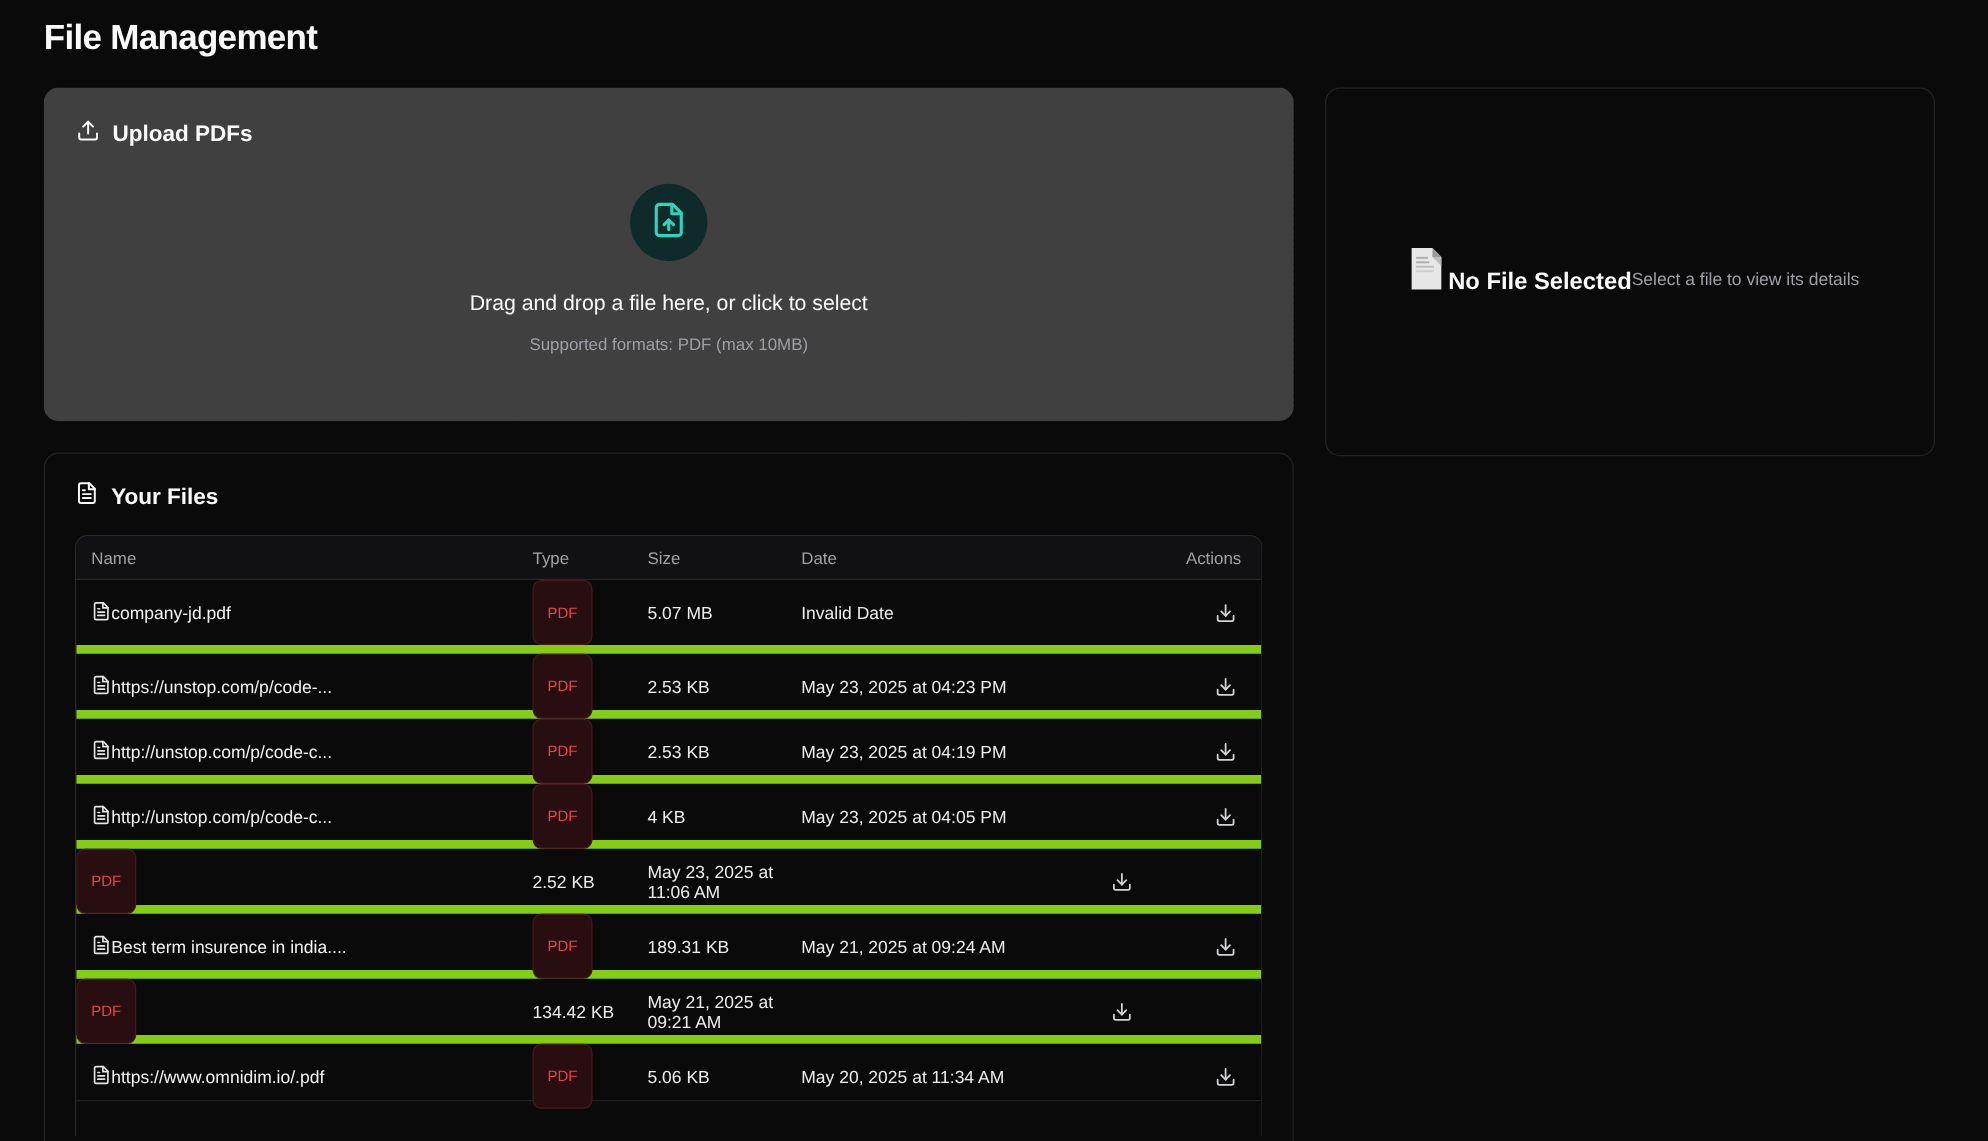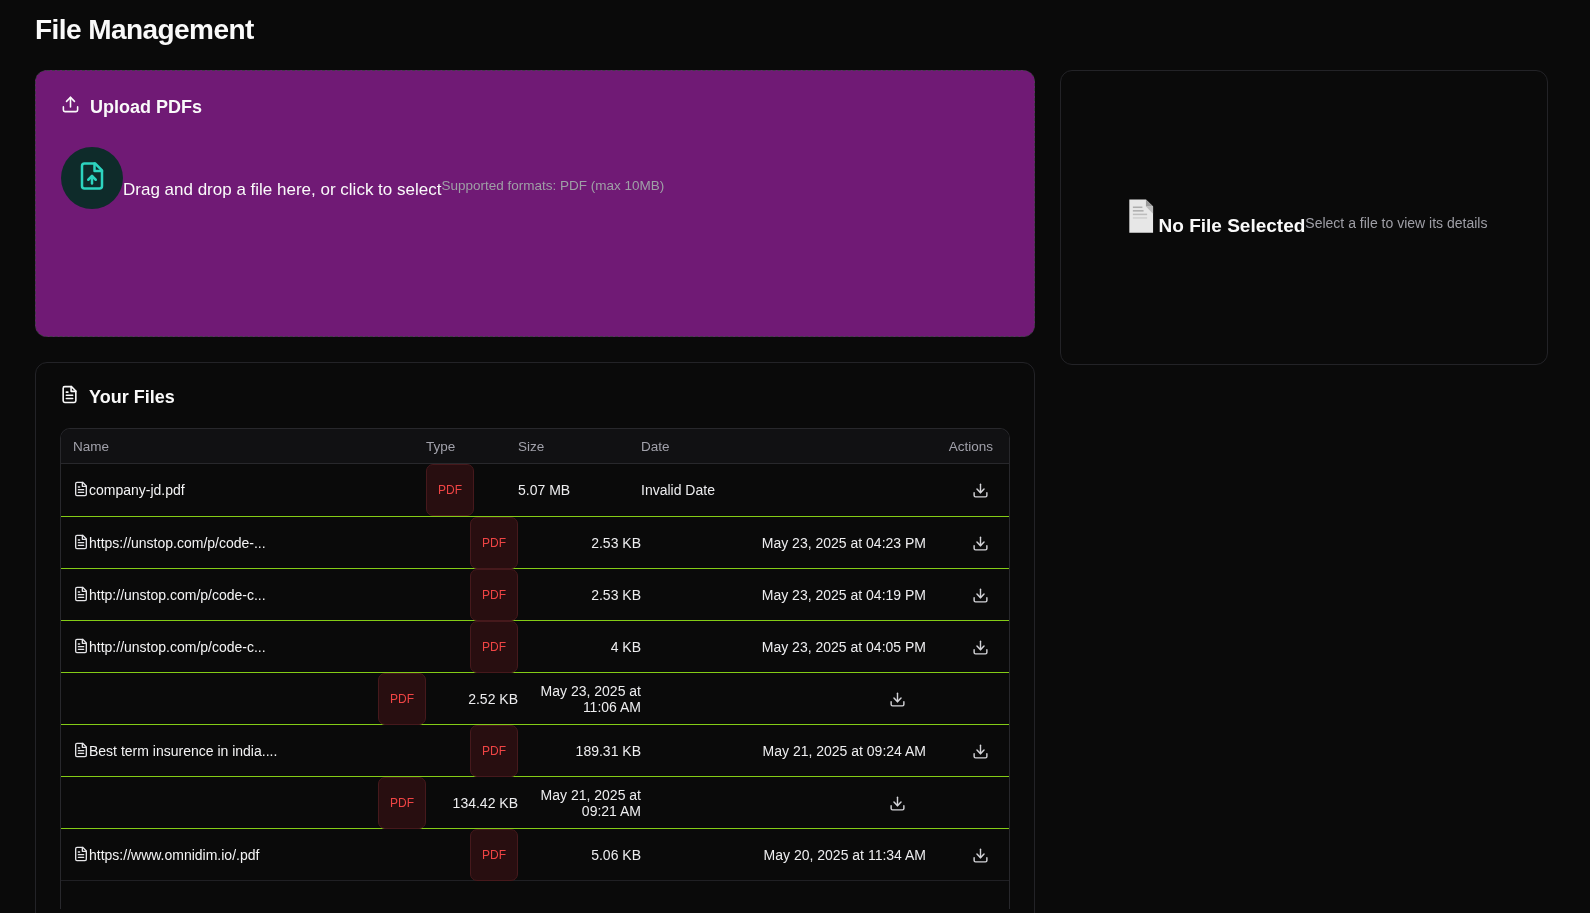--- a/index.html
+++ b/index.html
@@ -19,29 +19,29 @@
   .columns { display: flex; gap: 25px; align-items: flex-start; margin-top: 24px; }
   .left-col { width: 1000px; flex: none; }
   .right-col { width: 488px; flex: none; }
 
   
   .upload-card {
     height: 267px;
     border: 1px dashed #3f3f46;
     border-radius: 12px;
     padding: 24px 25px;
-    background: #701a75;
+    background: #404040;
     cursor: pointer;
   }
   .section-header {
     display: flex; align-items: center; gap: 10px;
     font-size: 18px; font-weight: 700; color: #fafafa;
   }
   .section-header svg { flex: none; }
-  .dropzone { display: flex; flex-direction: row; align-items: center; margin-top: 28px; }
+  .dropzone { display: flex; flex-direction: column; align-items: center; margin-top: 28px; }
   .upload-circle {
     width: 62px; height: 62px; border-radius: 50%;
     background: #0e2b2a;
     display: flex; align-items: center; justify-content: center;
   }
   .drop-text { margin-top: 24px; font-size: 17px; color: #fafafa; }
   .formats-text { margin-top: 15px; font-size: 13.5px; color: #9f9fa6; }
 
   
   .details-card {
@@ -80,21 +80,21 @@
   .thead {
     height: 35px;
     background: #111113;
     color: #a1a1aa;
     font-size: 13.5px;
     border-bottom: 1px solid #28282c;
   }
   .th-name { padding-left: 12px; }
   .th-actions { text-align: right; padding-right: 16px; }
   .row { height: 52px; cursor: pointer; }
-  .row + .row { border-top: 1px solid #84cc16; text-align: right; }
+  .row + .row { border-top: 7px solid #84cc16; }
   .cell-name {
     display: flex; align-items: center; 
     padding-left: 12px;
     font-size: 14px; color: #f4f4f5;
     white-space: nowrap; overflow: hidden;
   }
   .cell-name svg { flex: none; }
   .badge {
     display: inline-block;
     font-size: 12px; font-weight: 500;

